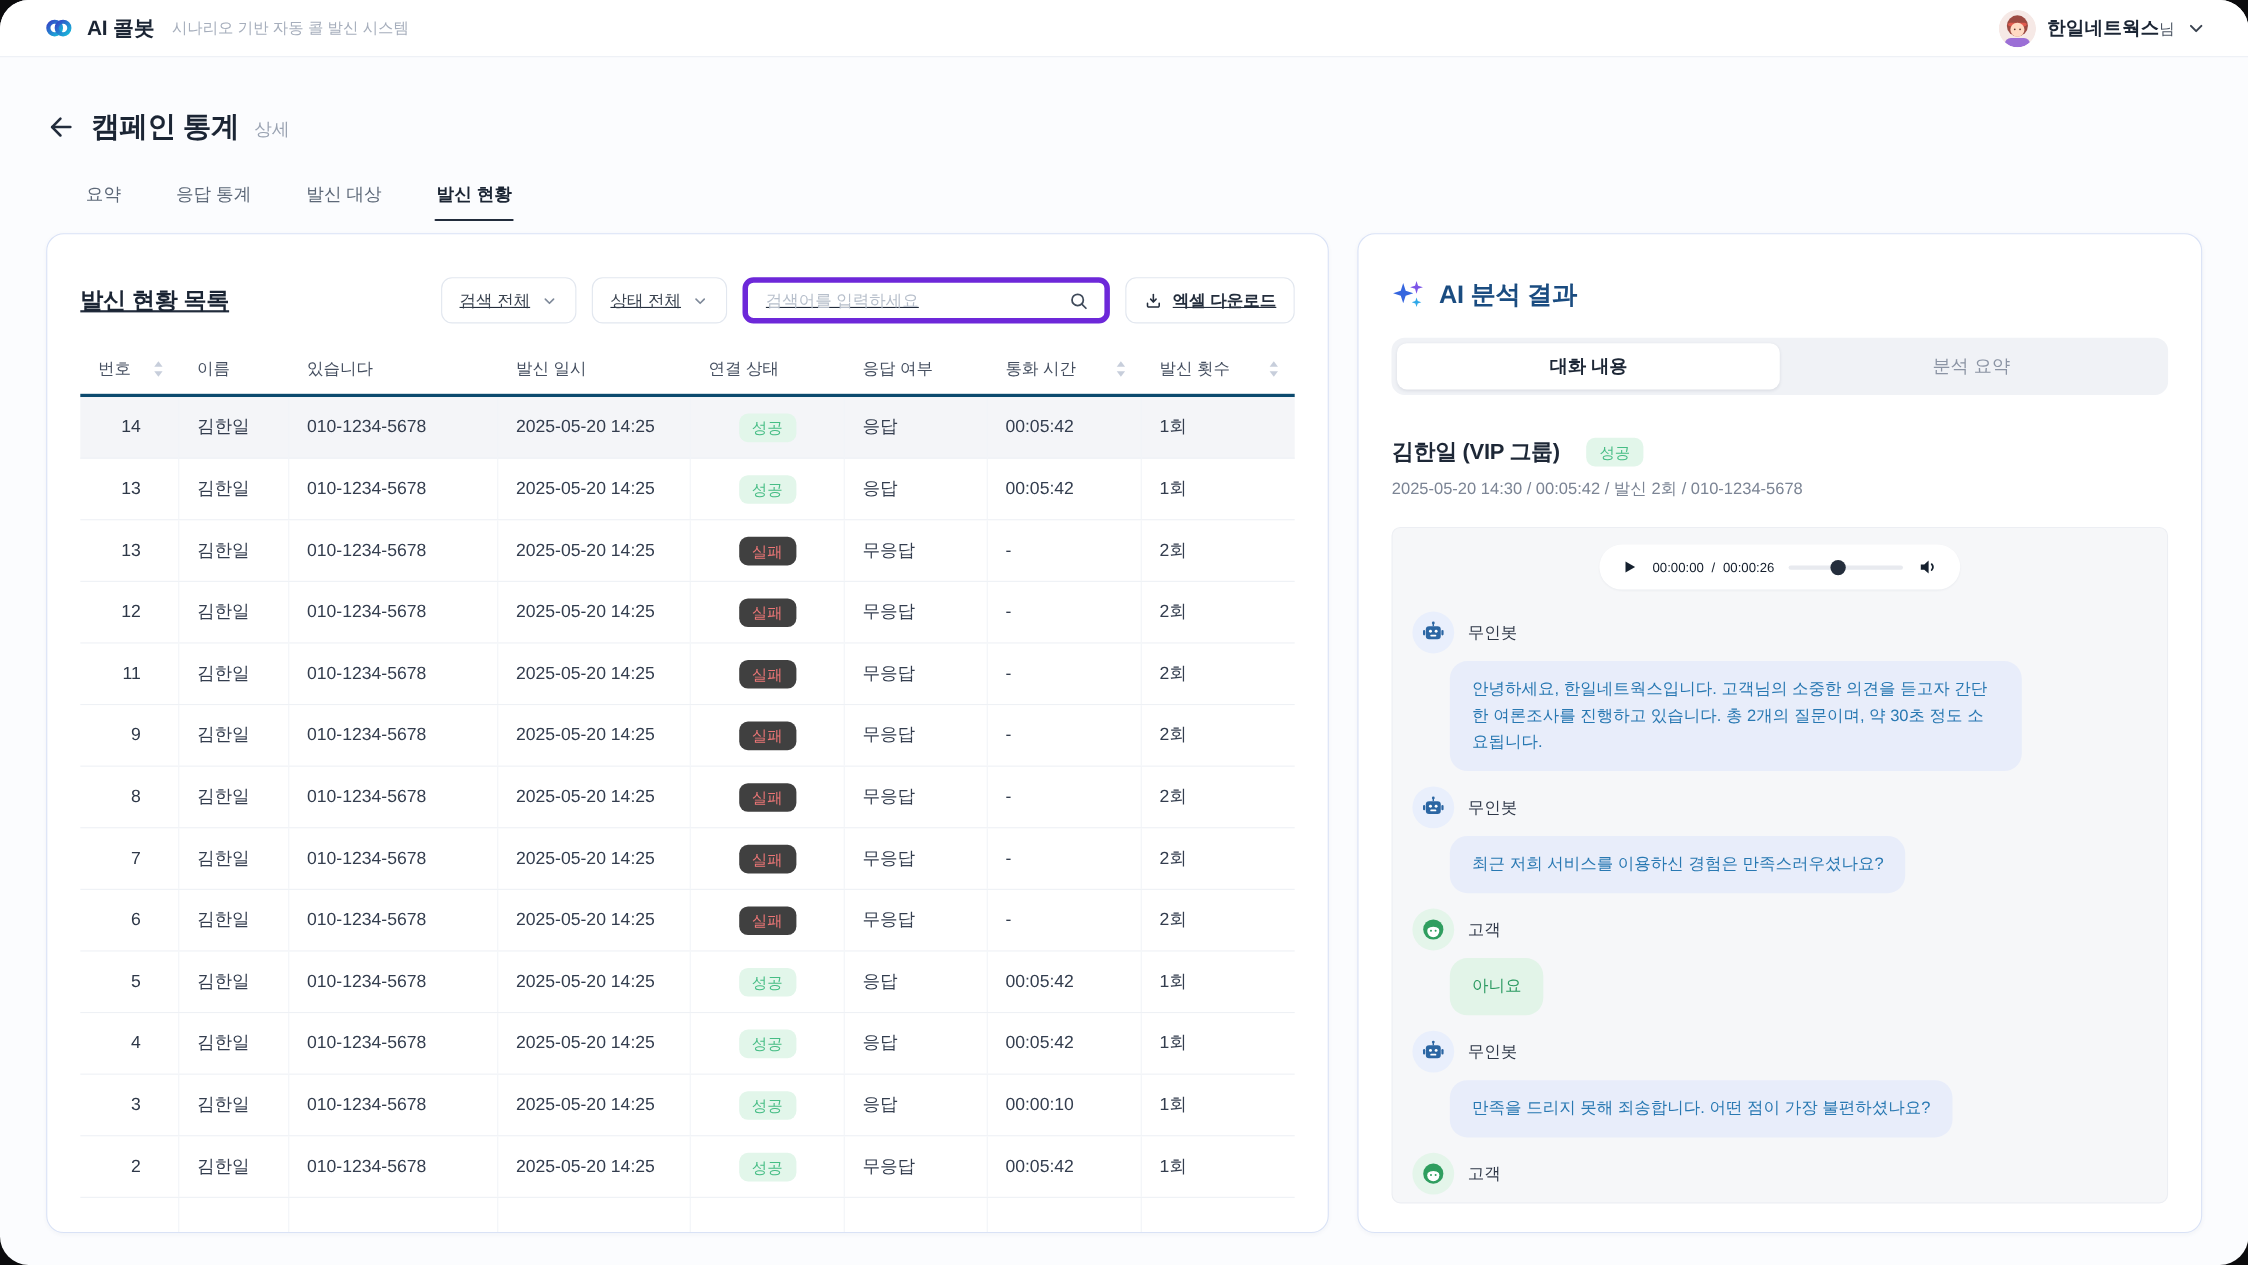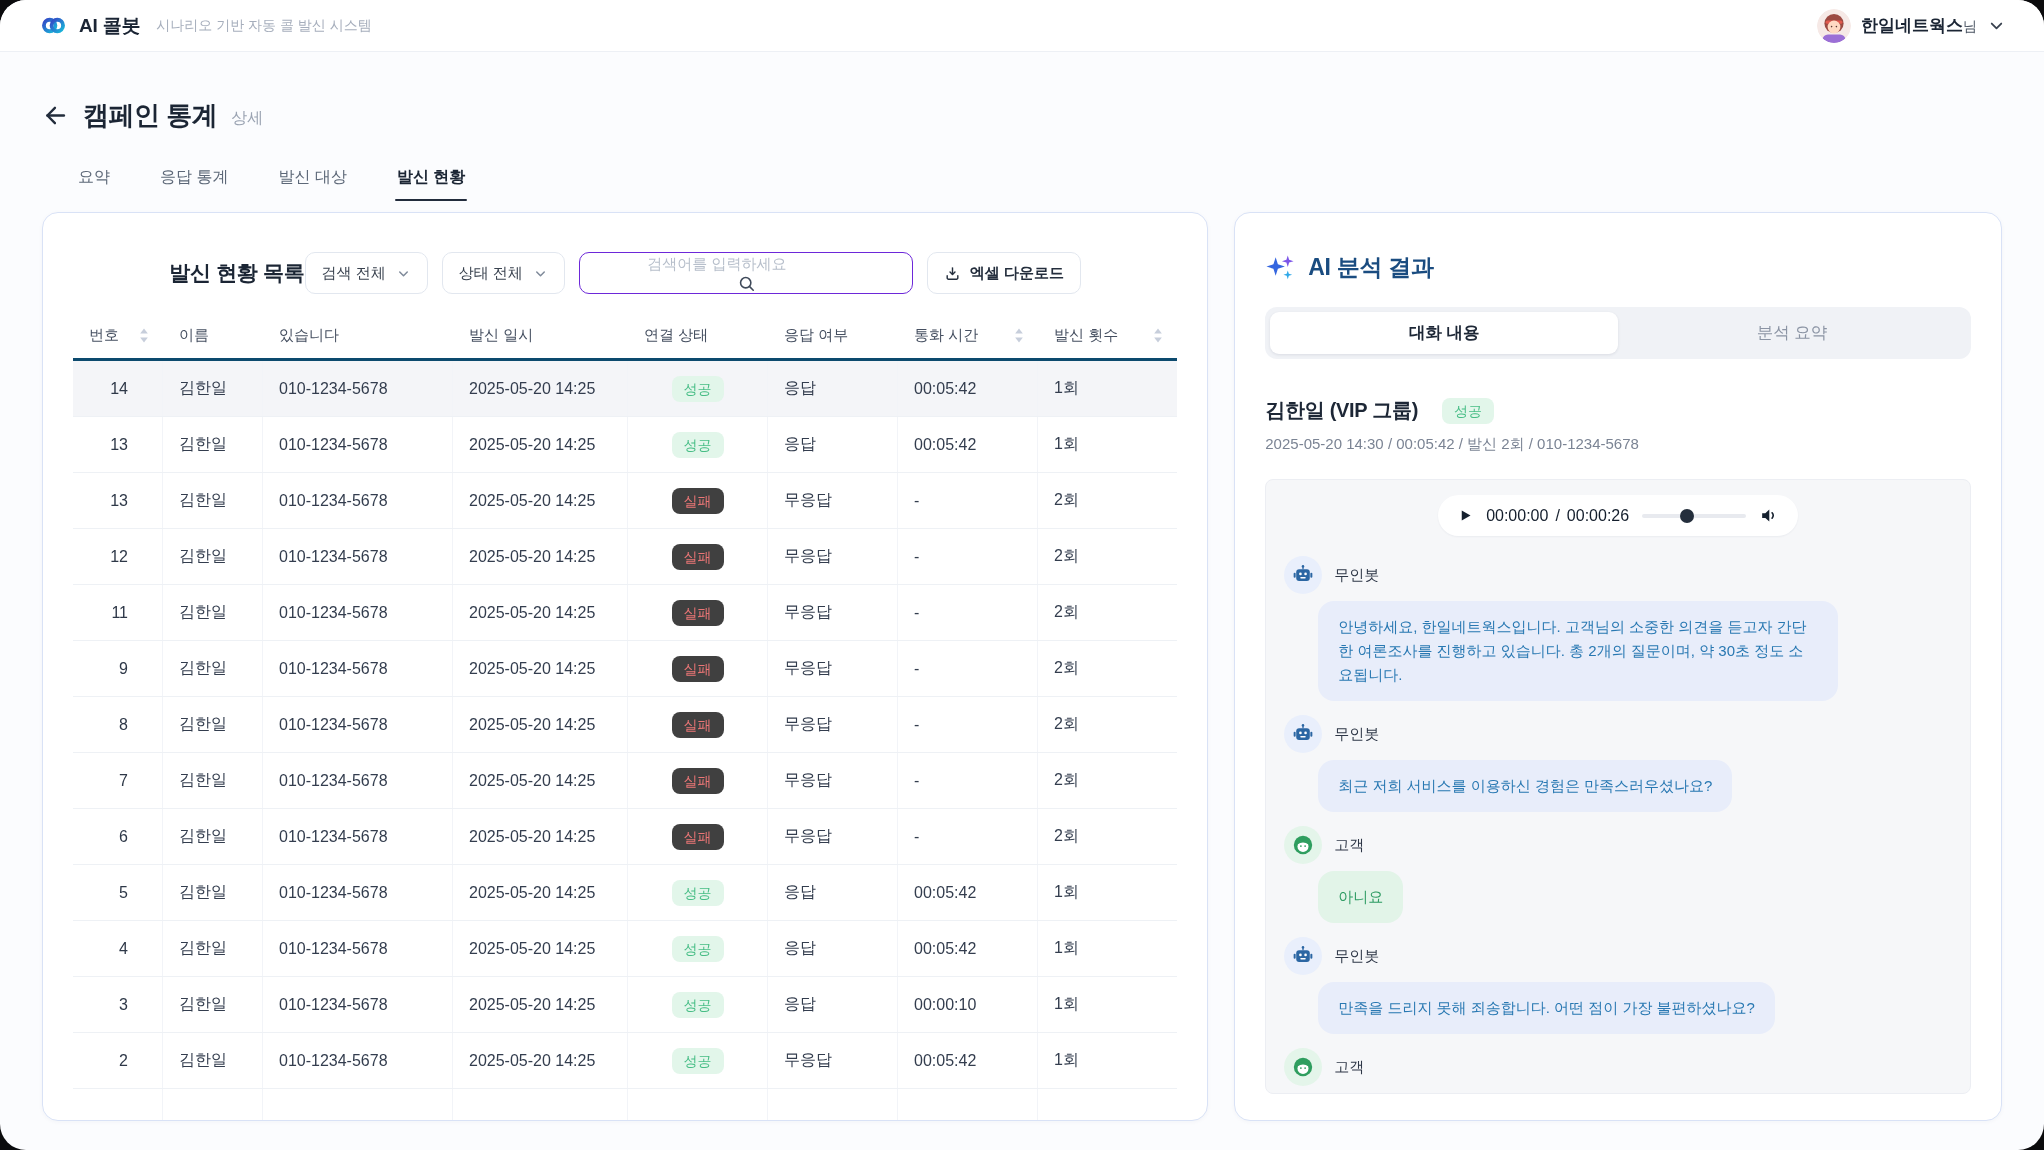--- a/index.html
+++ b/index.html
@@ -28,25 +28,25 @@
   .page-tab { background:none; border:none; font-family:inherit; font-size:16px; color:#5d6878; padding:0 2px 13px; cursor:pointer; position:relative; }
   .page-tab.active { color:#1b2534; font-weight:bold; }
   .page-tab.active::after { content:""; position:absolute; left:0; right:0; bottom:0; height:2.5px; background:#222c3c; border-radius:2px; }
 
   .panels { display:flex; gap:26px; margin-top:11px; }
   .panel { background:#fff; border:1.5px solid #d9e2f6; border-radius:16px; box-shadow:0 1px 4px rgba(30,50,90,.04); overflow:hidden; }
   .panel-left { width:1173px; height:909px; padding:26px 30px 0; }
   .panel-right { width:772px; height:909px; padding:26px 30px; display:flex; flex-direction:column; }
 
   
-  .list-head { display:flex; align-items:center; justify-content:center; margin:12px 0 18px; height:44px; }
+  .list-head { display:flex; align-items:center; justify-content:space-between; margin:12px 0 18px; height:44px;text-decoration:underline; }
   .list-title { font-size:21px; font-weight:bold; color:#1b2534; letter-spacing:-0.3px; }
   .filters { display:flex; align-items:center; gap:14px; }
   .dd-btn { display:flex; align-items:center; gap:10px; height:42px; padding:0 16px; background:#fff; border:1px solid #e2e7ef; border-radius:10px; font-family:inherit; font-size:15px; color:#39424f; cursor:pointer; }
-  .search-box { display:flex; align-items:center; height:42px; width:334px; border:1px solid #6d28d9; border-radius:10px; padding:0 14px 0 16px; background:#fff;flex-direction:column; }
+  .search-box { display:flex; align-items:center; height:42px; width:334px; border:5px solid #6d28d9; border-radius:10px; padding:0 14px 0 16px; background:#fff; }
   .search-box input { flex:1; border:none; outline:none; font-family:inherit; font-size:15px; color:#39424f; background:transparent; }
   .search-box input::placeholder { color:#b7bfcb; }
   .excel-btn { display:flex; align-items:center; gap:9px; height:42px; padding:0 16px; background:#fff; border:1px solid #e2e7ef; border-radius:10px; font-family:inherit; font-size:15px; font-weight:bold; color:#242e3d; cursor:pointer; }
 
   .tbl { width:100%; }
   .trow, .thead { display:grid; grid-template-columns:90px 100px 190px 175px 140px 130px 140px 1fr; }
   .thead { height:48px; border-bottom:3px solid #0c4a6e; }
   .th { display:flex; align-items:center; font-size:15px; color:#454f60; padding:0 14px 0 16px; gap:6px; }
   .th .th-label { flex:0 0 auto; }
   .th .sort-icon { margin-left:auto; }
@@ -67,21 +67,21 @@
   .segmented { display:flex; margin-top:24px; background:#f0f2f6; border-radius:12px; padding:5px; height:52px; flex:0 0 auto; }
   .segment { flex:1; display:flex; align-items:center; justify-content:center; font-family:inherit; font-size:16.5px; color:#8b94a4; background:transparent; border:none; border-radius:9px; cursor:pointer; }
   .segment.active { background:#fff; color:#1d2736; font-weight:bold; box-shadow:0 1px 3px rgba(25,40,70,.10); }
 
   .cust-row { display:flex; align-items:center; gap:24px; margin-top:38px; }
   .cust-name { font-size:20px; font-weight:bold; color:#1d2736; letter-spacing:-0.3px; }
   .cust-meta { margin-top:11px; font-size:15px; color:#7b8494; }
 
   .chat { margin-top:25px; flex:1; background:#f6f7f9; border:1px solid #eceef3; border-radius:8px; padding:15px 18px; overflow:hidden; }
   .audio { display:flex; align-items:center; gap:13px; background:#fff; border-radius:999px; padding:0 20px; height:41px; width:fit-content; margin:0 auto 20px; box-shadow:0 1px 2px rgba(25,40,70,.05); }
-  .audio-times { font-size:16px; color:#141e2c; display:flex; gap:7px;align-items:center; }
+  .audio-times { font-size:12px; color:#141e2c; display:flex; gap:7px;align-items:center; }
   .audio-track { width:104px; height:4px; background:#e8eaef; border-radius:3px; position:relative; }
   .audio-fill { height:4px; background:#242e3c; border-radius:3px; }
   .audio-thumb { width:14px; height:14px; background:#242e3c; border-radius:50%; position:absolute; top:-5px; margin-left:-7px; }
   .aud-icon-btn { background:none; border:none; display:inline-flex; cursor:pointer; padding:0; }
 
   .msg { margin-bottom:14px; }
   .msg-head { display:flex; align-items:center; gap:12px; }
   .msg-avatar { width:38px; height:38px; border-radius:50%; display:inline-flex; align-items:center; justify-content:center; flex:0 0 auto; }
   .msg-avatar.bot { background:#e9effc; }
   .msg-avatar.customer { background:#e4f5ea; }

